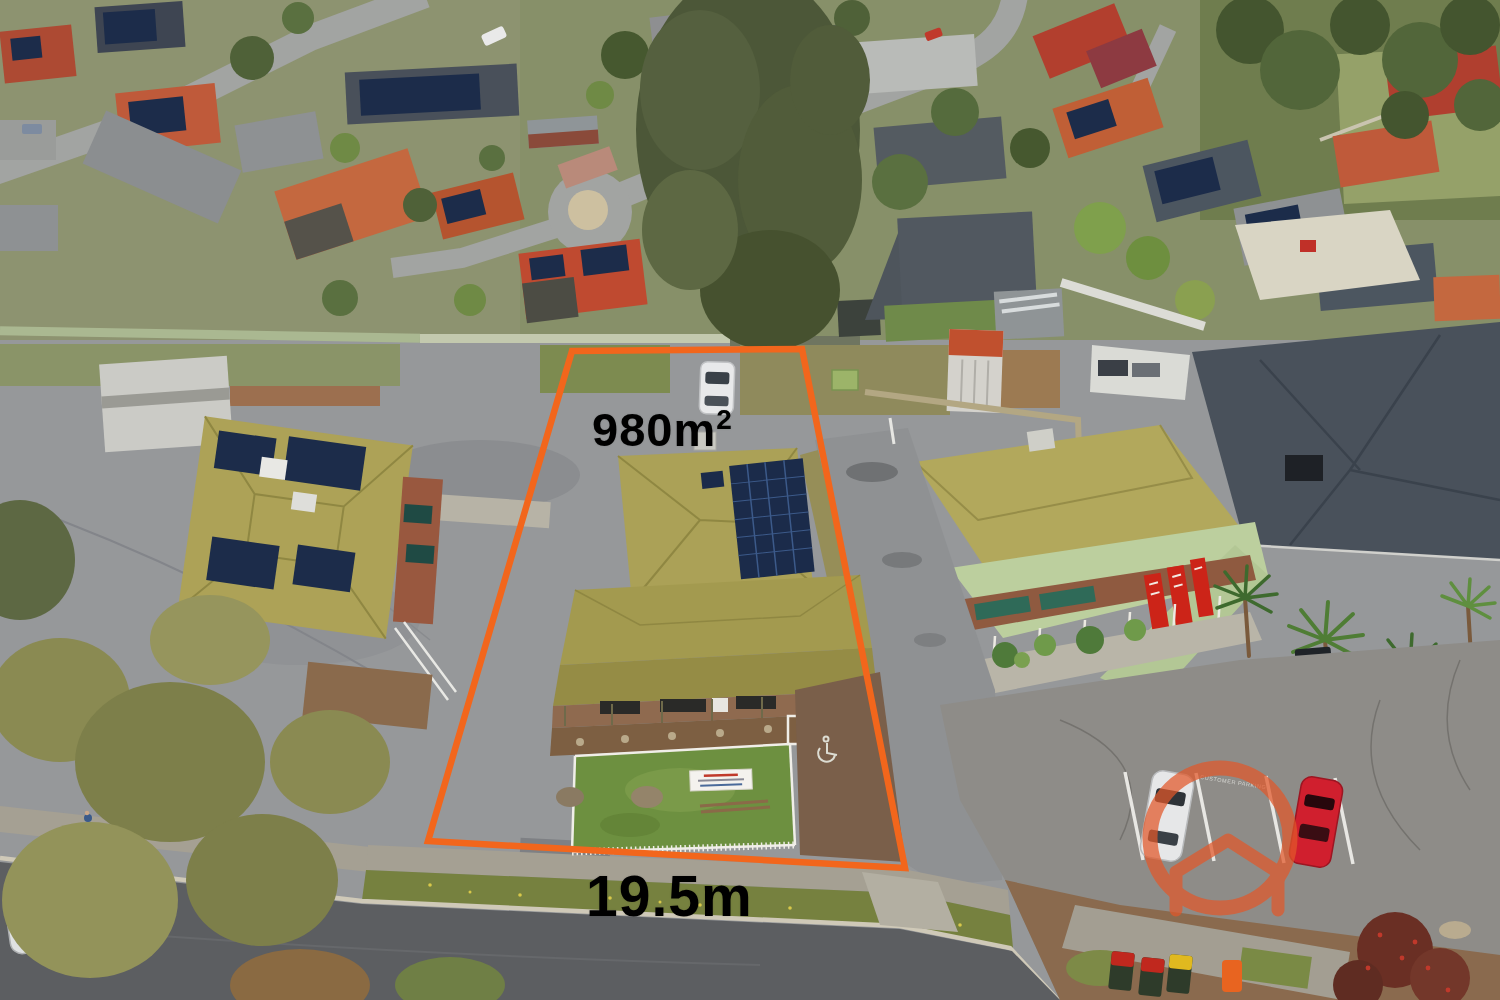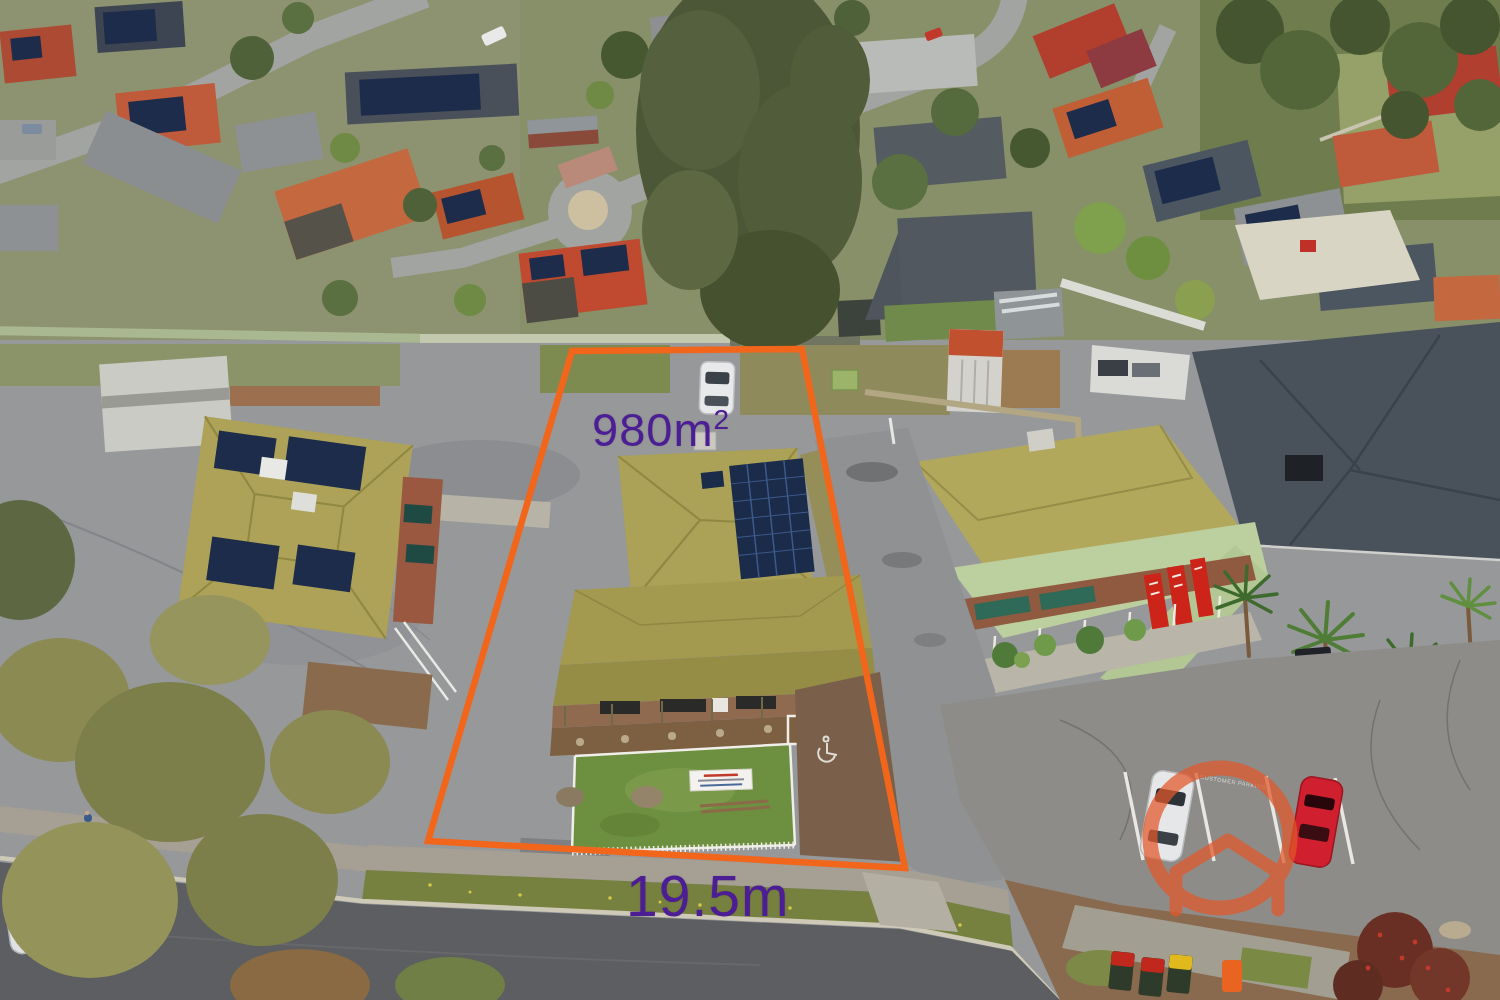--- a/index.html
+++ b/index.html
@@ -2,28 +2,28 @@
 <html><head>
 <meta charset="utf-8">
 <style>
   html,body{margin:0;padding:0;background:#222;}
   .stage{
     position:relative;width:1500px;height:1000px;overflow:hidden;
     font-family:"Liberation Sans", sans-serif;background:#96989a;
   }
   .stage svg{position:absolute;left:0;top:0;}
   .overlay-label{
-    position:absolute;color:#4c1d95;font-weight:400;line-height:1;
+    position:absolute;color:#000000;font-weight:700;line-height:1;
     font-family:"Liberation Sans", sans-serif;
     text-shadow:0 0 2px rgba(0,0,0,.15);white-space:nowrap;user-select:none;
   }
   .area-label{left:592px;top:406px;font-size:47px;letter-spacing:1px;}
   .area-label sup{font-size:28px;vertical-align:super;}
   .approx-label{left:570px;top:463px;font-size:46px;letter-spacing:1px;}
-  .frontage-label{left:586px;top:868px;font-size:57px;letter-spacing:1px;margin-left:40px;}
+  .frontage-label{left:586px;top:868px;font-size:57px;letter-spacing:1px;}
 </style>
 </head>
 <body>
 
 <div class="stage">
 <svg width="1500" height="1000" viewBox="0 0 1500 1000">
 
   <g>
     <rect x="0" y="0" width="1500" height="350" fill="#879069"></rect>
     <rect x="0" y="0" width="520" height="350" fill="#8d9370"></rect>

